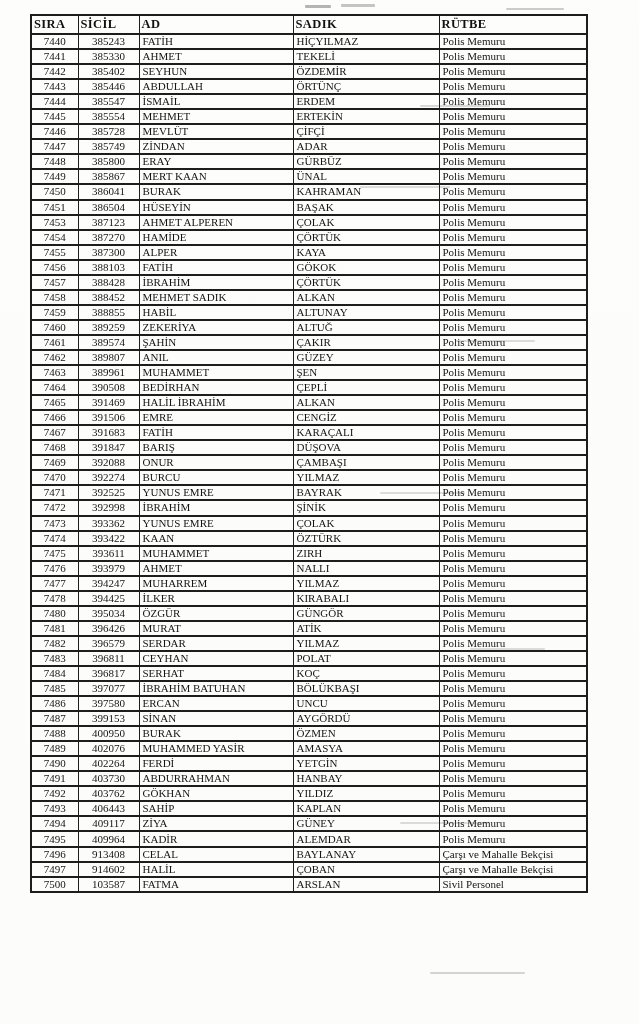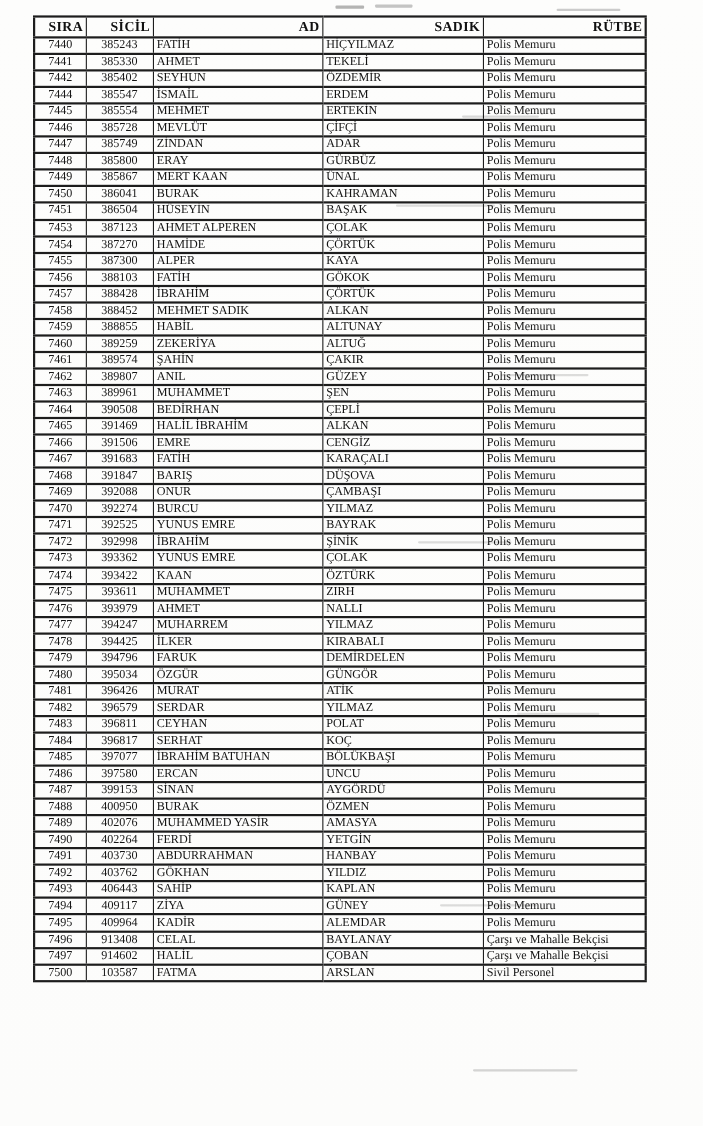--- a/index.html
+++ b/index.html
@@ -32,21 +32,21 @@
     border: 1.6px solid #1d1d1d;
   }
   table.roster {
     border-width: 2px;
   }
   th {
     height: 15px;
     padding: 1px 2px;
     font-size: 12.5px;
     font-weight: bold;
-    text-align: right;
+    text-align: left;
     color: #111;
     letter-spacing: 0.4px;
     border-top-width: 2px;
     border-bottom-width: 2px;
     white-space: nowrap;
     overflow: hidden;
   }
   td {
     height: 13.05px;
     padding: 0 3px;
@@ -130,20 +130,27 @@
           <td class="left">Polis Memuru</td>
         </tr>
         <tr>
           <td class="center">7442</td>
           <td class="center">385402</td>
           <td class="left">SEYHUN</td>
           <td class="left">ÖZDEMİR</td>
           <td class="left">Polis Memuru</td>
         </tr>
         <tr>
+          <td class="center">7443</td>
+          <td class="center">385446</td>
+          <td class="left">ABDULLAH</td>
+          <td class="left">ÖRTÜNÇ</td>
+          <td class="left">Polis Memuru</td>
+        </tr>
+        <tr>
           <td class="center">7444</td>
           <td class="center">385547</td>
           <td class="left">İSMAİL</td>
           <td class="left">ERDEM</td>
           <td class="left">Polis Memuru</td>
         </tr>
         <tr>
           <td class="center">7445</td>
           <td class="center">385554</td>
           <td class="left">MEHMET</td>
@@ -365,27 +372,20 @@
           <td class="center">394247</td>
           <td class="left">MUHARREM</td>
           <td class="left">YILMAZ</td>
           <td class="left">Polis Memuru</td>
         </tr>
         <tr>
           <td class="center">7478</td>
           <td class="center">394425</td>
           <td class="left">İLKER</td>
           <td class="left">KIRABALI</td>
-          <td class="left">Polis Memuru</td>
-        </tr>
-        <tr>
-          <td class="center">7479</td>
-          <td class="center">394796</td>
-          <td class="left">FARUK</td>
-          <td class="left">DEMİRDELEN</td>
           <td class="left">Polis Memuru</td>
         </tr>
         <tr>
           <td class="center">7480</td>
           <td class="center">395034</td>
           <td class="left">ÖZGÜR</td>
           <td class="left">GÜNGÖR</td>
           <td class="left">Polis Memuru</td>
         </tr>
         <tr>

